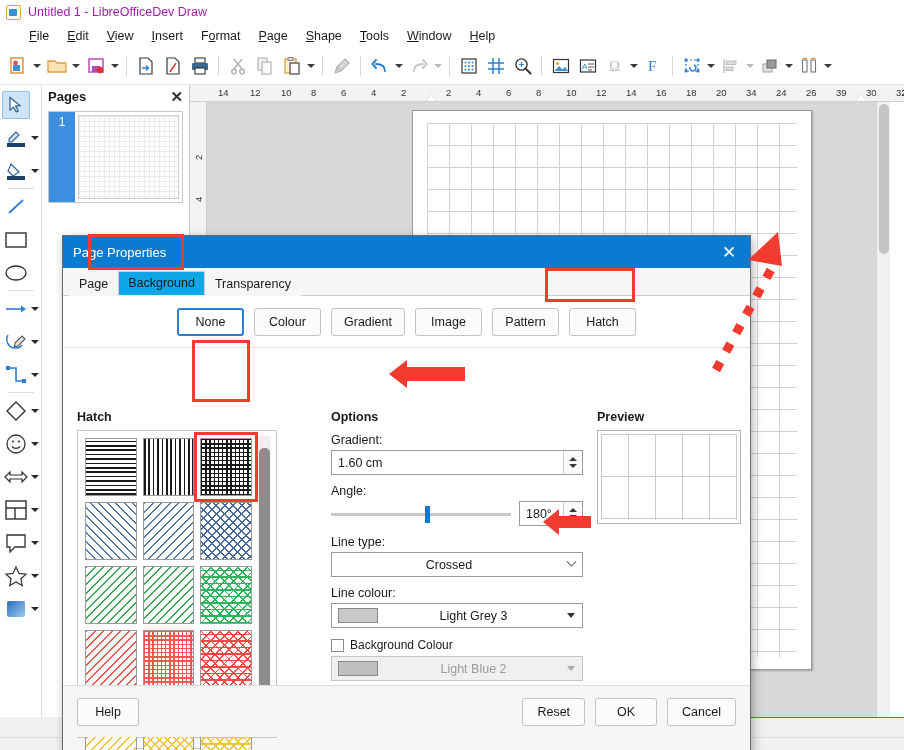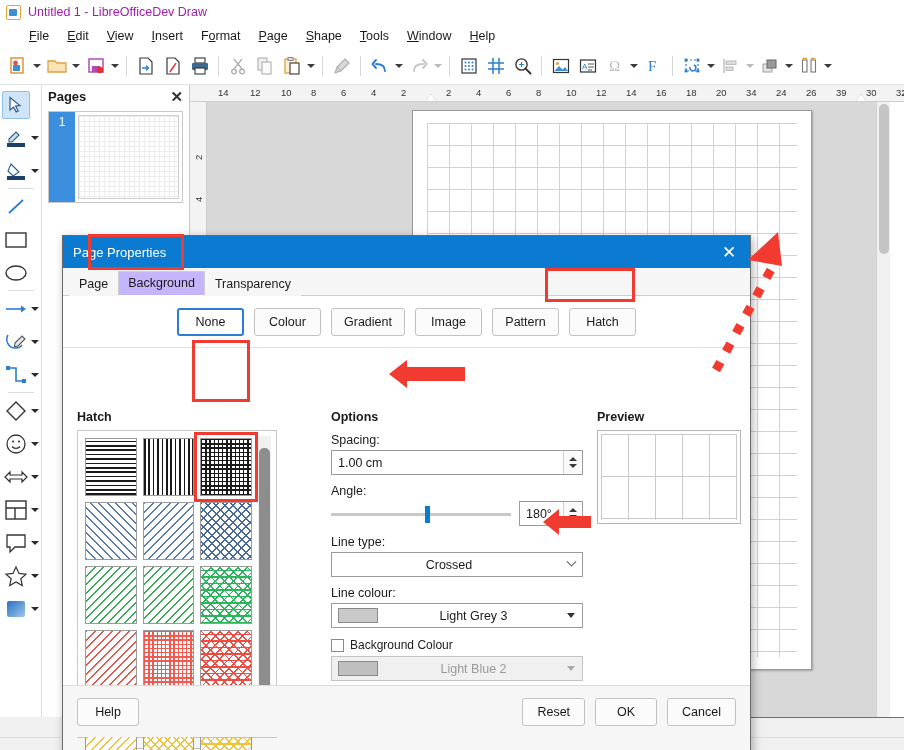--- a/index.html
+++ b/index.html
@@ -194,21 +194,21 @@
   }
   .dlg-tabs {
     height: 28px; display: flex; align-items: flex-end; padding-left: 6px;
     background: #f6f6f6; border-bottom: 1px solid #cfcfcf;
   }
   .dlg-tab {
     padding: 4px 9px 5px 9px; font-size: 12.5px; background: #f6f6f6;
     border: 1px solid transparent; border-bottom: none; position: relative; top: 1px;
   }
   .dlg-tab.active {
-    background: #c4b5fd; border-color: #cfcfcf; border-bottom: 1px solid #ffffff;
+    background: #0ea5e9; border-color: #cfcfcf; border-bottom: 1px solid #ffffff;
   }
   .dlg-body { background: #ffffff; height: 441px; position: relative; }
 
   .type-row {
     display: flex; justify-content: center; gap: 10px; padding: 12px 0 11px 0;
     border-bottom: 1px solid #e0e0e0;
   }
   .type-btn {
     min-width: 67px; height: 28px; padding: 0 12px;
     background: #fbfbfb; border: 1px solid #c2c2c2; border-radius: 3px;
@@ -859,23 +859,23 @@
               <span>Add</span>
             </div>
           <div class="sm-btn">
               <span>Modify</span>
             </div>
         </div>
       </div>
 
       <div class="opt-col">
         <div class="sec-title">Options</div>
-        <div class="lbl">Spacing:</div>
+        <div class="lbl">Gradient:</div>
         <div class="spin">
-          <span class="val">1.00 cm</span>
+          <span class="val">1.60 cm</span>
           <span class="arrows">
               <i class="up"></i>
               <i class="dn"></i>
             </span>
         </div>
         <div class="lbl">Angle:</div>
         <div class="angle-row">
           <div class="slider">
             <div class="track"></div>
             <div class="knob" id="angle-knob" style="left: 52%;"></div>

